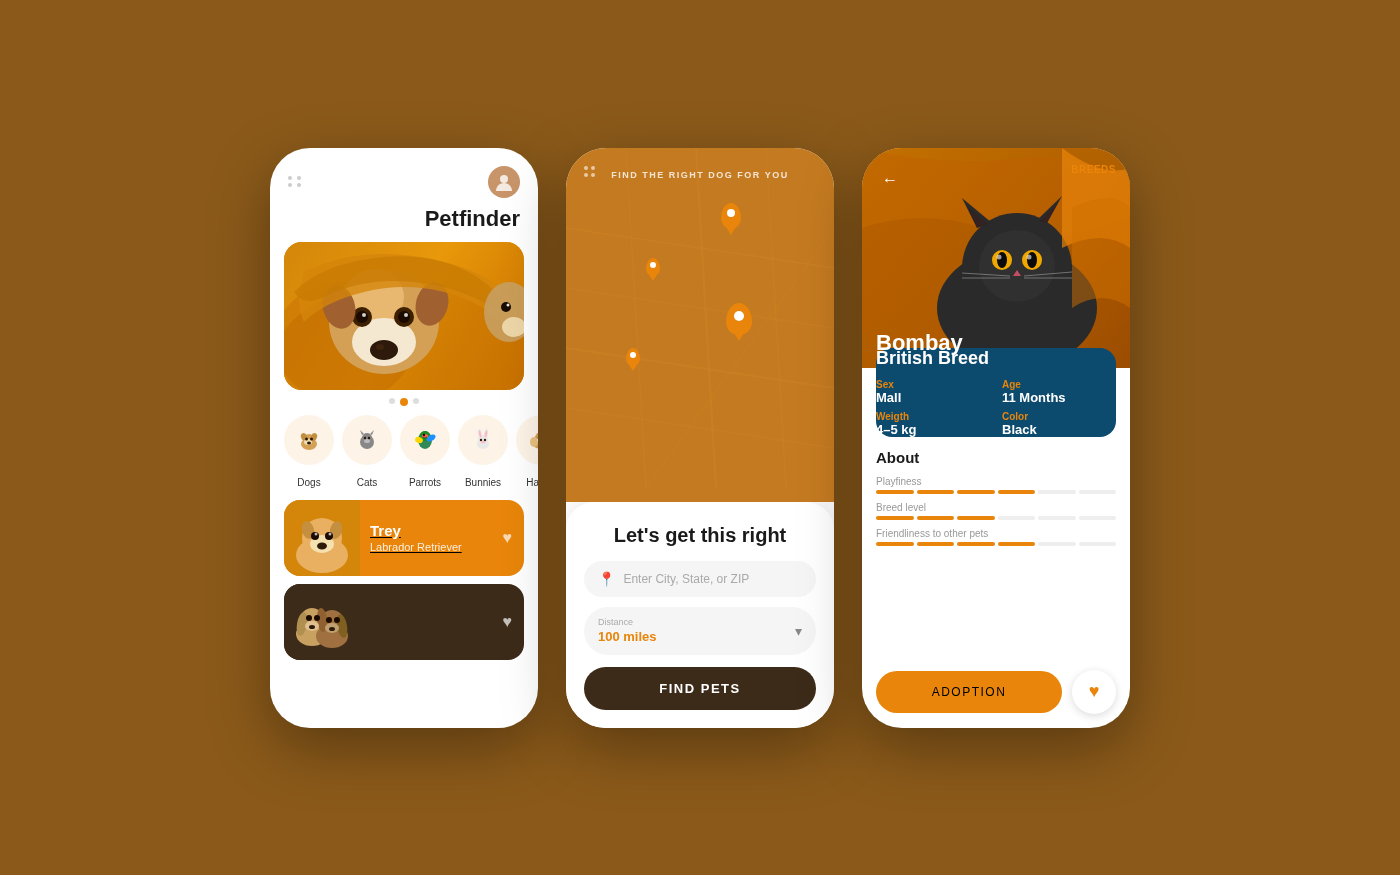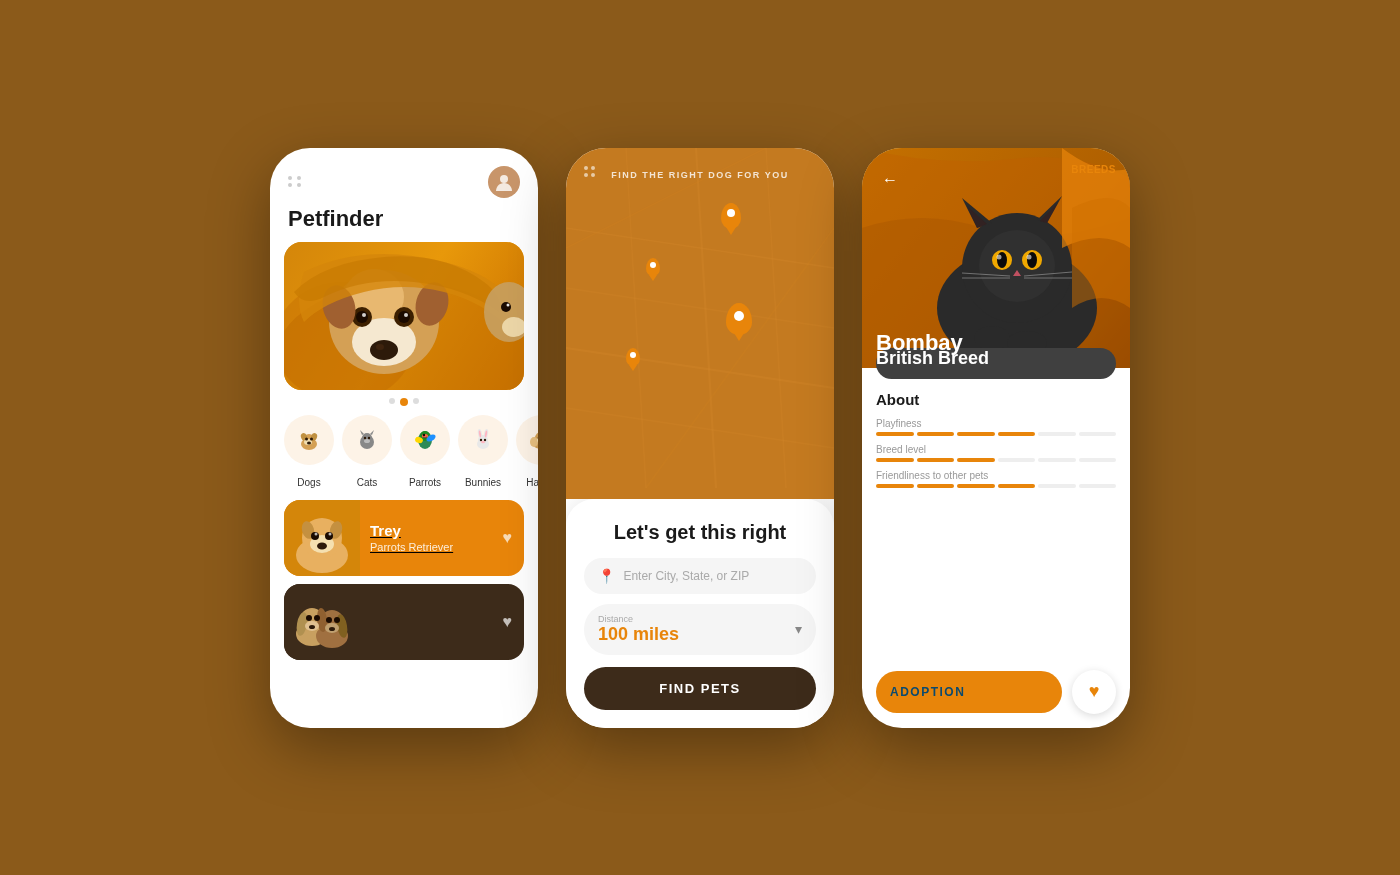--- a/index.html
+++ b/index.html
@@ -60,21 +60,21 @@
       height: 32px;
       border-radius: 50%;
       background: #c8956a;
       overflow: hidden;
       display: flex;
       align-items: center;
       justify-content: center;
     }
     .avatar-small svg { width: 22px; height: 22px; }
     .screen1-title {
-      text-align: left;
+      text-align: right;
       font-size: 22px;
       font-weight: 700;
       color: #1a1a1a;
       padding: 0 18px 10px;
     }
     .hero-image-container {
       margin: 0 14px;
       border-radius: 18px;
       overflow: hidden;
       height: 148px;
@@ -319,21 +319,21 @@
       margin-bottom: 12px;
       justify-content: space-between;
       gap: 20px;
     }
     .distance-label-small {
       font-size: 9px;
       color: #aaa;
       display: block;
     }
     .distance-value {
-      font-size: 18px;
+      font-size: 13px;
       font-weight: 600;
       color: #E8850A;
     }
     .chevron-down {
       color: #888;
       font-size: 14px;
     }
     .find-pets-btn {
       background: #3D2B1A;
       color: #fff;
@@ -389,21 +389,21 @@
       position: absolute;
       bottom: 12px;
       left: 14px;
       font-size: 22px;
       font-weight: 700;
       color: #fff;
       z-index: 10;
     }
     .breed-info-card {
       margin: 0 14px;
-      background: #404040;
+      background: #0c4a6e;
       border-radius: 16px;
       padding: 0;
       margin-top: -20px;
       position: relative;
       z-index: 5;
     }
     .breed-title {
       font-size: 18px;
       font-weight: 800;
       color: #fff;
@@ -455,25 +455,26 @@
     .adoption-row {
       display: flex;
       align-items: center;
       gap: 10px;
       padding: 10px 14px 14px;
       margin-top: auto;
     }
     .adoption-btn {
       flex: 1;
       background: #E8850A;
-      color: #0c4a6e;
+      color: #000000;
       border-radius: 25px;
       padding: 14px;
+      text-align: center;
       font-size: 12px;
-      font-weight: 700;
+      font-weight: 400;
       letter-spacing: 1.5px;
       cursor: pointer;
     }
     .heart-btn {
       width: 44px;
       height: 44px;
       border-radius: 50%;
       background: #fff;
       box-shadow: 0 2px 8px rgba(0,0,0,0.15);
       display: flex;
@@ -656,21 +657,21 @@
             <ellipse cx="38" cy="44" rx="12" ry="9" fill="#F5E0B0"></ellipse>
             <circle cx="31" cy="36" r="4" fill="#1A0A00"></circle>
             <circle cx="45" cy="36" r="4" fill="#1A0A00"></circle>
             <circle cx="32" cy="34" r="1.5" fill="#fff" opacity="0.7"></circle>
             <circle cx="46" cy="34" r="1.5" fill="#fff" opacity="0.7"></circle>
             <ellipse cx="38" cy="46" rx="5" ry="3.5" fill="#2D1A0A"></ellipse>
           </svg>
         </div>
         <div class="pet-info">
           <div class="pet-name">Trey</div>
-          <div class="pet-breed">Parrots Retriever</div>
+          <div class="pet-breed">Labrador Retriever</div>
         </div>
         <div class="pet-heart">♥</div>
       </div>
 
       <div class="pet-card dark">
         <div class="pet-thumb">
           <svg width="76" height="76" viewBox="0 0 76 76" fill="none">
             <rect width="76" height="76" fill="#3D2B1A"></rect>
 
             <ellipse cx="28" cy="50" rx="16" ry="12" fill="#C8A060"></ellipse>
@@ -815,20 +816,38 @@
 
       <div class="back-btn">
         <span>←</span>
       </div>
       <div class="breeds-tag">BREEDS</div>
       <div class="cat-name-overlay">Bombay</div>
     </div>
 
     <div class="breed-info-card">
       <div class="breed-title">British Breed</div>
+      <div class="breed-grid">
+        <div>
+          <div class="breed-field-label">Sex</div>
+          <div class="breed-field-value">Mall</div>
+        </div>
+        <div>
+          <div class="breed-field-label">Age</div>
+          <div class="breed-field-value">11 Months</div>
+        </div>
+        <div>
+          <div class="breed-field-label">Weigth</div>
+          <div class="breed-field-value">4–5 kg</div>
+        </div>
+        <div>
+          <div class="breed-field-label">Color</div>
+          <div class="breed-field-value">Black</div>
+        </div>
+      </div>
     </div>
 
     <div class="about-section">
       <div class="about-title">About</div>
 
       <div class="trait-row">
         <div class="trait-label">Playfiness</div>
         <div class="trait-bar-bg">
           <div class="trait-seg filled"></div>
           <div class="trait-seg filled"></div>

